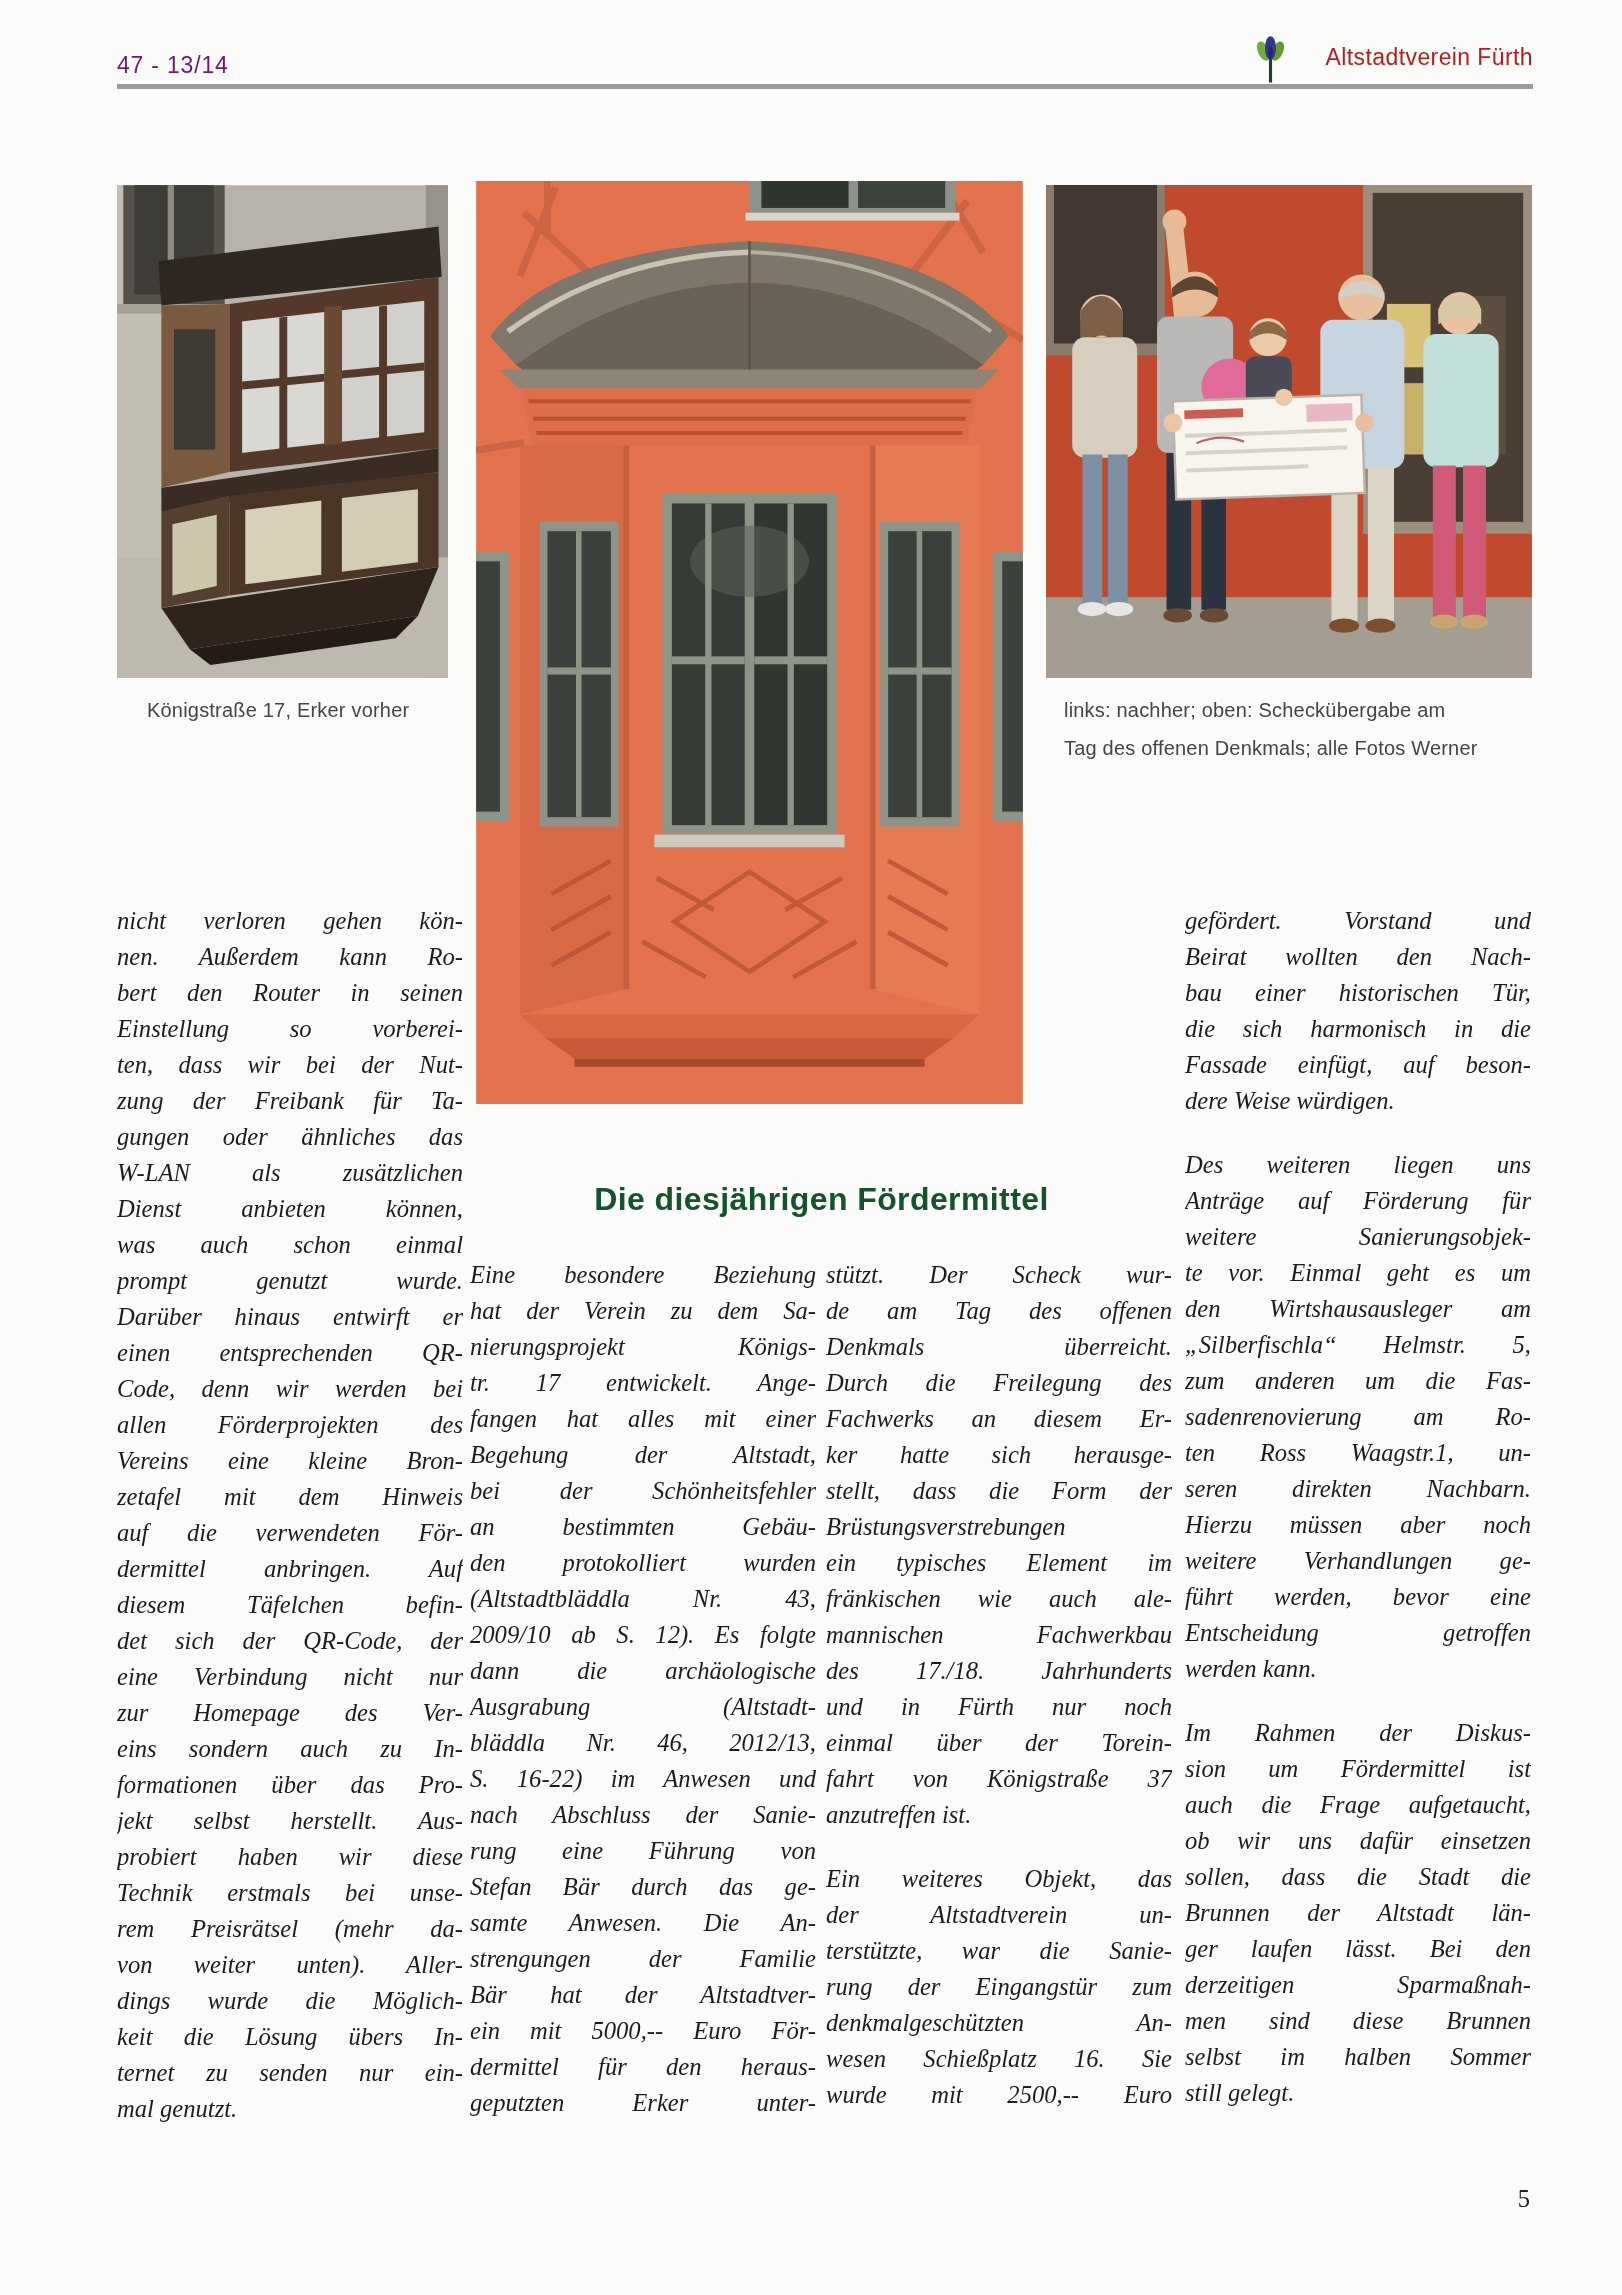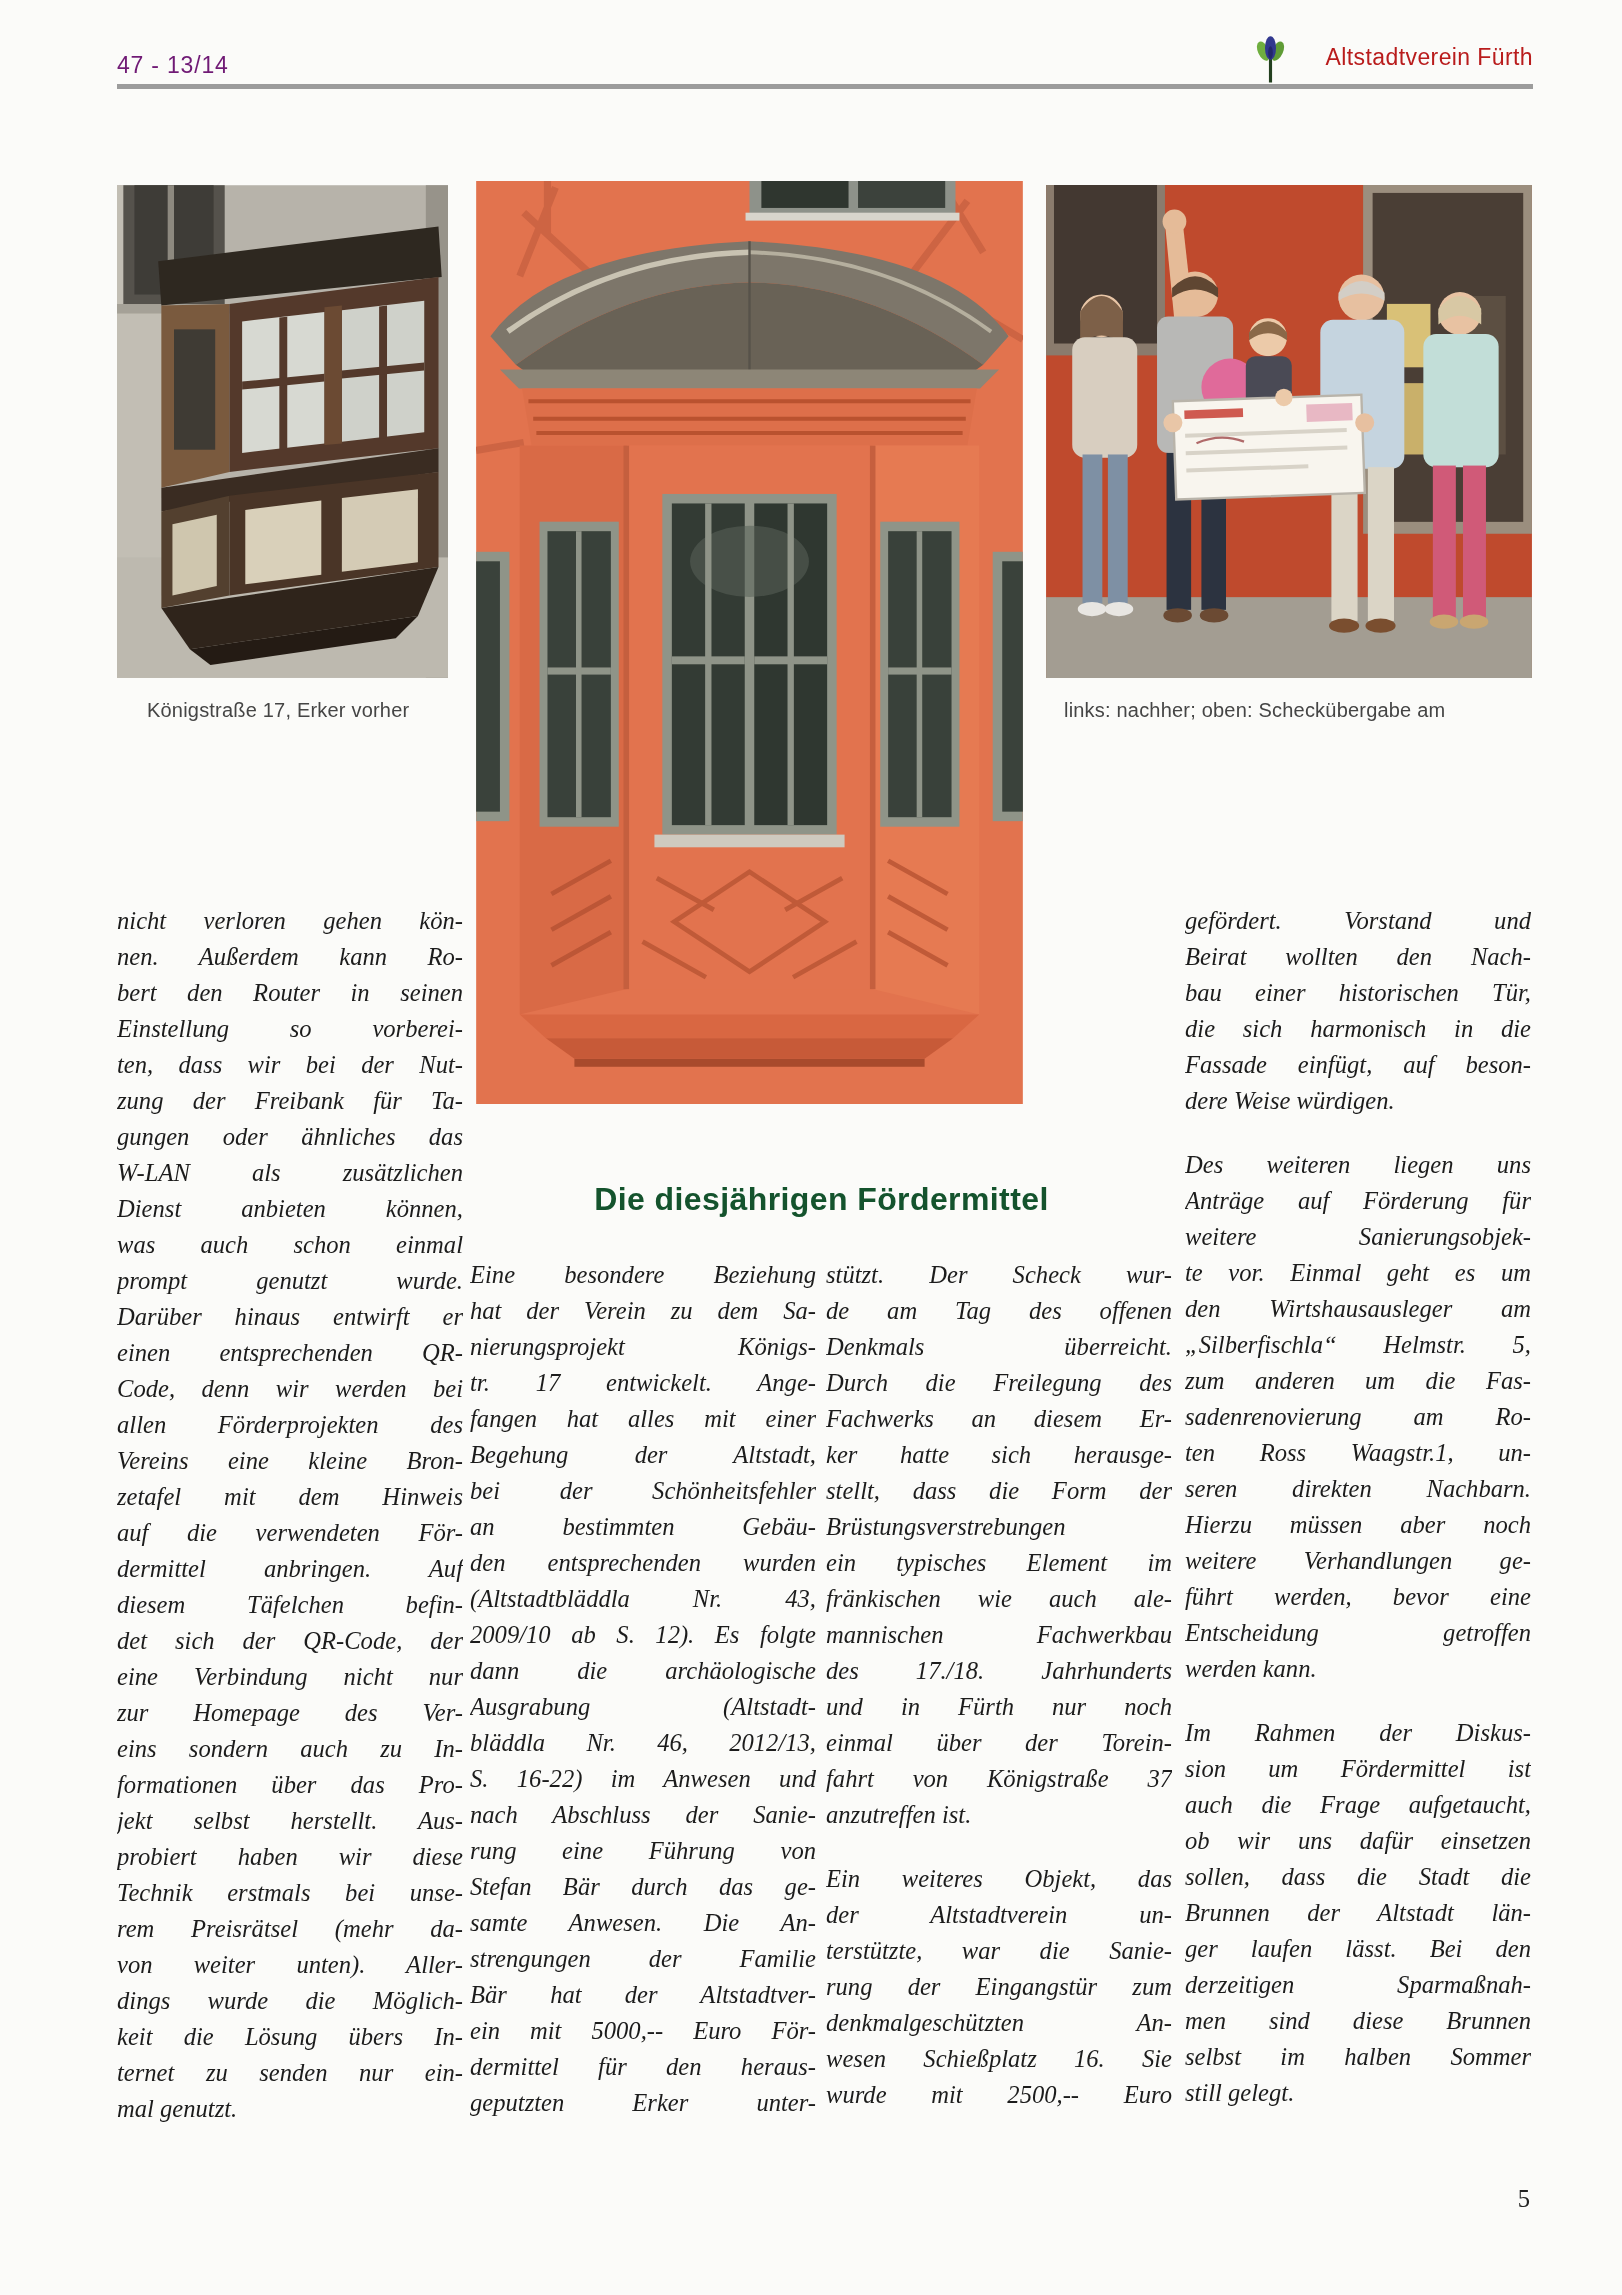--- a/index.html
+++ b/index.html
@@ -243,20 +243,21 @@
     </g>
     <circle cx="160" cy="300" r="12" fill="#e9c6a7"></circle>
     <circle cx="402" cy="300" r="12" fill="#e7c0a0"></circle>
     <circle cx="300" cy="268" r="11" fill="#eccaa9"></circle>
   </svg>
 </div>
 
 <div class="caption" id="cap-left">Königstraße 17, Erker vorher</div>
 <div class="caption" id="cap-right">
     <div>links: nachher; oben: Scheckübergabe am</div>
+    <div>Tag des offenen Denkmals; alle Fotos Werner</div>
   </div>
 
 <div class="headline" style="color: #14532d;">Die diesjährigen Fördermittel</div>
 
 <div class="col" id="col1">
     <div class="para">
       <div class="ln">nicht verloren gehen kön-</div>
       <div class="ln">nen. Außerdem kann Ro-</div>
       <div class="ln">bert den Router in seinen</div>
       <div class="ln">Einstellung so vorberei-</div>
@@ -295,21 +296,21 @@
 <div class="col" id="col2">
     <div class="para">
       <div class="ln">Eine besondere Beziehung</div>
       <div class="ln">hat der Verein zu dem Sa-</div>
       <div class="ln">nierungsprojekt Königs-</div>
       <div class="ln">tr. 17 entwickelt. Ange-</div>
       <div class="ln">fangen hat alles mit einer</div>
       <div class="ln">Begehung der Altstadt,</div>
       <div class="ln">bei der Schönheitsfehler</div>
       <div class="ln">an bestimmten Gebäu-</div>
-      <div class="ln">den entsprechenden wurden</div>
+      <div class="ln">den protokolliert wurden</div>
       <div class="ln">(Altstadtbläddla Nr. 43,</div>
       <div class="ln">2009/10 ab S. 12). Es folgte</div>
       <div class="ln">dann die archäologische</div>
       <div class="ln">Ausgrabung (Altstadt-</div>
       <div class="ln">bläddla Nr. 46, 2012/13,</div>
       <div class="ln">S. 16-22) im Anwesen und</div>
       <div class="ln">nach Abschluss der Sanie-</div>
       <div class="ln">rung eine Führung von</div>
       <div class="ln">Stefan Bär durch das ge-</div>
       <div class="ln">samte Anwesen. Die An-</div>

